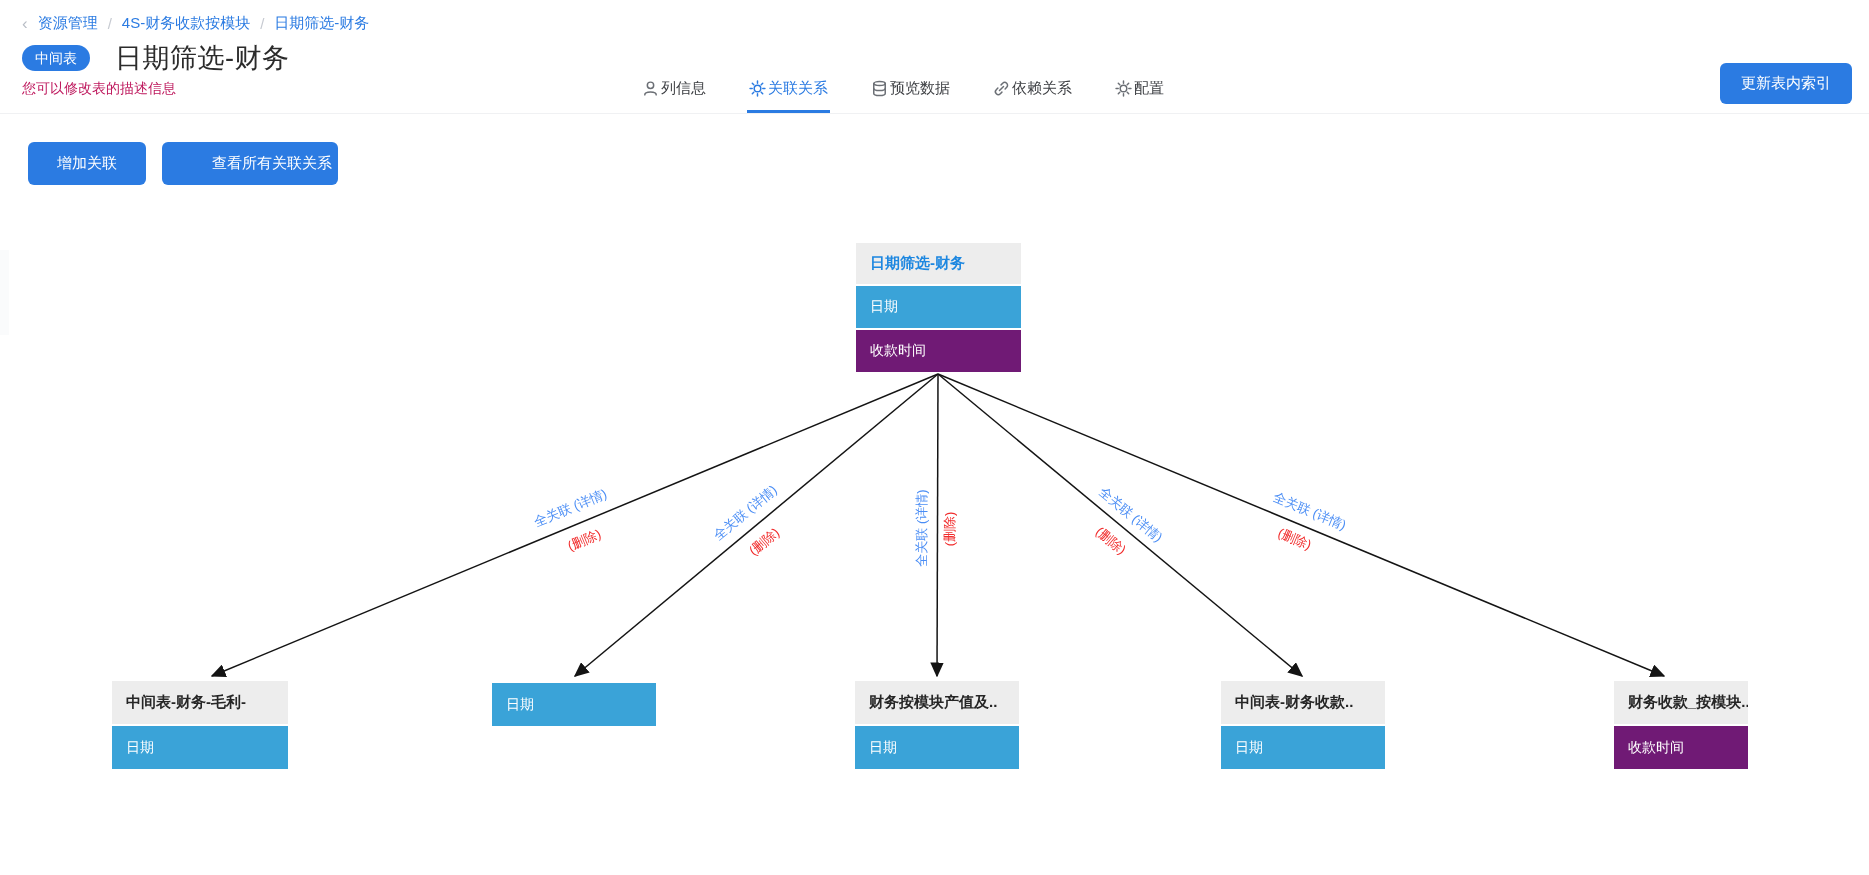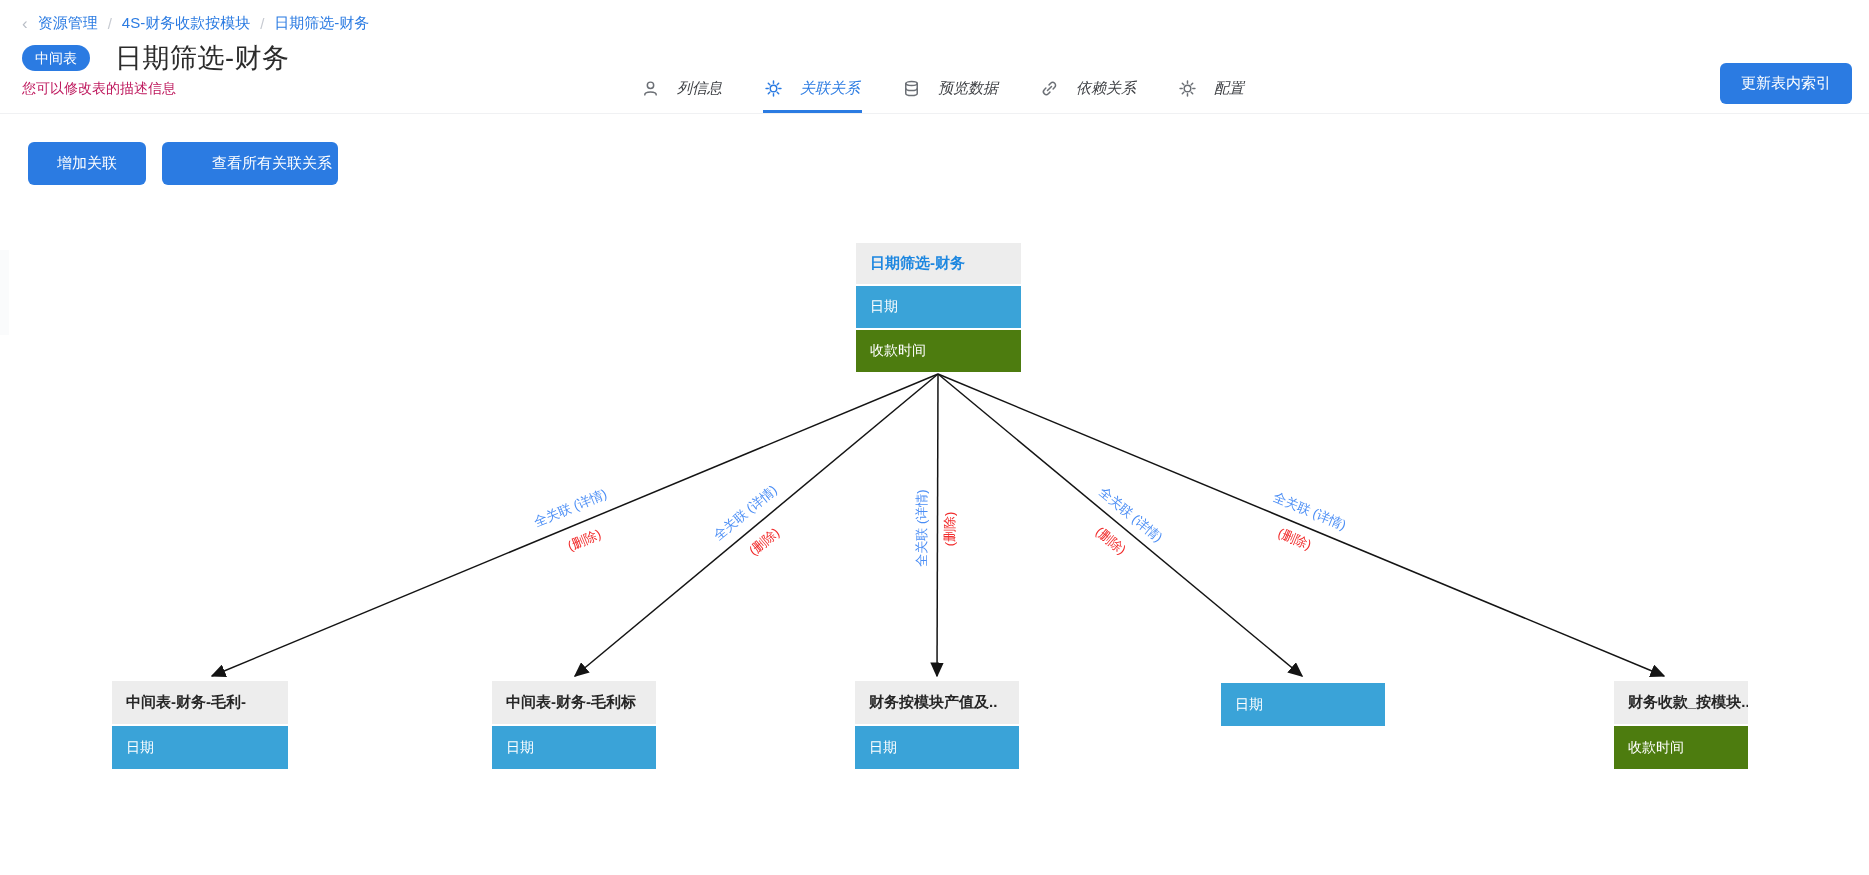--- a/index.html
+++ b/index.html
@@ -15,22 +15,22 @@
   .breadcrumb .sep { color:#c6cad1; }
 
   .title-row { left:22px; top:40px; display:flex; align-items:center; gap:25px; }
   .badge { background:#2b7be2; color:#fff; font-size:14px; height:26px; line-height:26px;
            padding:0 13px; border-radius:13px; white-space:nowrap; }
   .page-title { font-size:27px; font-weight:500; color:#2b2b2b; letter-spacing:.5px; }
   .subtitle { left:22px; top:80px; font-size:14px; color:#be185d; }
 
   
   .tabs { left:640px; top:55px; height:59px; display:flex; align-items:flex-start; }
-  .tab { display:inline-flex; align-items:center; gap:18px; height:58px; padding:9px 2px 0 2px;
-         margin-right:39px; font-size:15px; color:#3d3f43; cursor:pointer; position:relative;font-style:italic; }
+  .tab { display:inline-flex; align-items:center; gap:2px; height:58px; padding:9px 2px 0 2px;
+         margin-right:39px; font-size:15px; color:#3d3f43; cursor:pointer; position:relative; }
   .tab svg { display:block; }
   .tab .stroke { stroke:#6b6f75; stroke-width:1.4; fill:none; stroke-linecap:round; stroke-linejoin:round; }
   .tab.active { color:#2b7be2; }
   .tab.active .stroke { stroke:#2b7be2; }
   .tab.active::after { content:""; position:absolute; left:0; right:0; bottom:0; height:3px; background:#2b7be2; }
   .tabs-divider { left:0; top:113px; width:1869px; height:1px; background:#f0f1f3; }
 
   .btn { background:#2b7be2; color:#fff; border:none; border-radius:6px; font-size:15px;
          cursor:pointer; display:flex; align-items:center; justify-content:center;
          font-family:Liberation Serif, serif; }
@@ -42,21 +42,21 @@
 
   
   .node { position:absolute; }
   .node-header { height:43px; background:#ededed; display:flex; align-items:center;
                  padding:0 10px 0 14px; font-size:15px; font-weight:bold; color:#262626;
                  white-space:nowrap; overflow:hidden; }
   .node-header.root-header { height:41px; color:#1d87e0; }
   .node-row { height:43px; display:flex; align-items:center; padding:0 10px 0 14px;
               color:#fff; font-size:14px; margin-top:2px; white-space:nowrap;font-family:Liberation Mono, monospace; }
   .row-blue { background:#3aa3d8; }
-  .row-pink { background:#4d7c0f; }
+  .row-pink { background:#701a75; }
   .root .node-row { height:42px; }
 
   
   #edges { left:0; top:0; width:1869px; height:875px; pointer-events:none; }
   #edges line { stroke:#141414; stroke-width:1.5; }
   .elabel { font-size:13px; text-anchor:middle; font-family:"Liberation Sans","DejaVu Sans",sans-serif; }
   .elabel.blue { fill:#4a8df5; }
   .elabel.red  { fill:#f12b2b; }
 </style>
 </head>
@@ -191,28 +191,28 @@
     <div class="node-header root-header">日期筛选-财务</div>
     <div class="node-row row-blue">日期</div>
     <div class="node-row row-pink">收款时间</div>
   </div>
 
   <div class="node" style="left:112px; top:681px; width:176px;">
     <div class="node-header">中间表-财务-毛利-</div>
     <div class="node-row row-blue">日期</div>
   </div>
   <div class="node" style="left:492px; top:681px; width:164px;">
-    <div class="node-header">中间表-财务-毛利标</div>
     <div class="node-row row-blue">日期</div>
   </div>
   <div class="node" style="left:855px; top:681px; width:164px;">
     <div class="node-header">财务按模块产值及..</div>
     <div class="node-row row-blue">日期</div>
   </div>
   <div class="node" style="left:1221px; top:681px; width:164px;">
+    <div class="node-header">中间表-财务收款..</div>
     <div class="node-row row-blue">日期</div>
   </div>
   <div class="node" style="left:1584px; top:681px; width:164px;padding-left:30px;">
     <div class="node-header">财务收款_按模块..</div>
     <div class="node-row row-pink">收款时间</div>
   </div>
 
 </div>
 
 </body></html>

